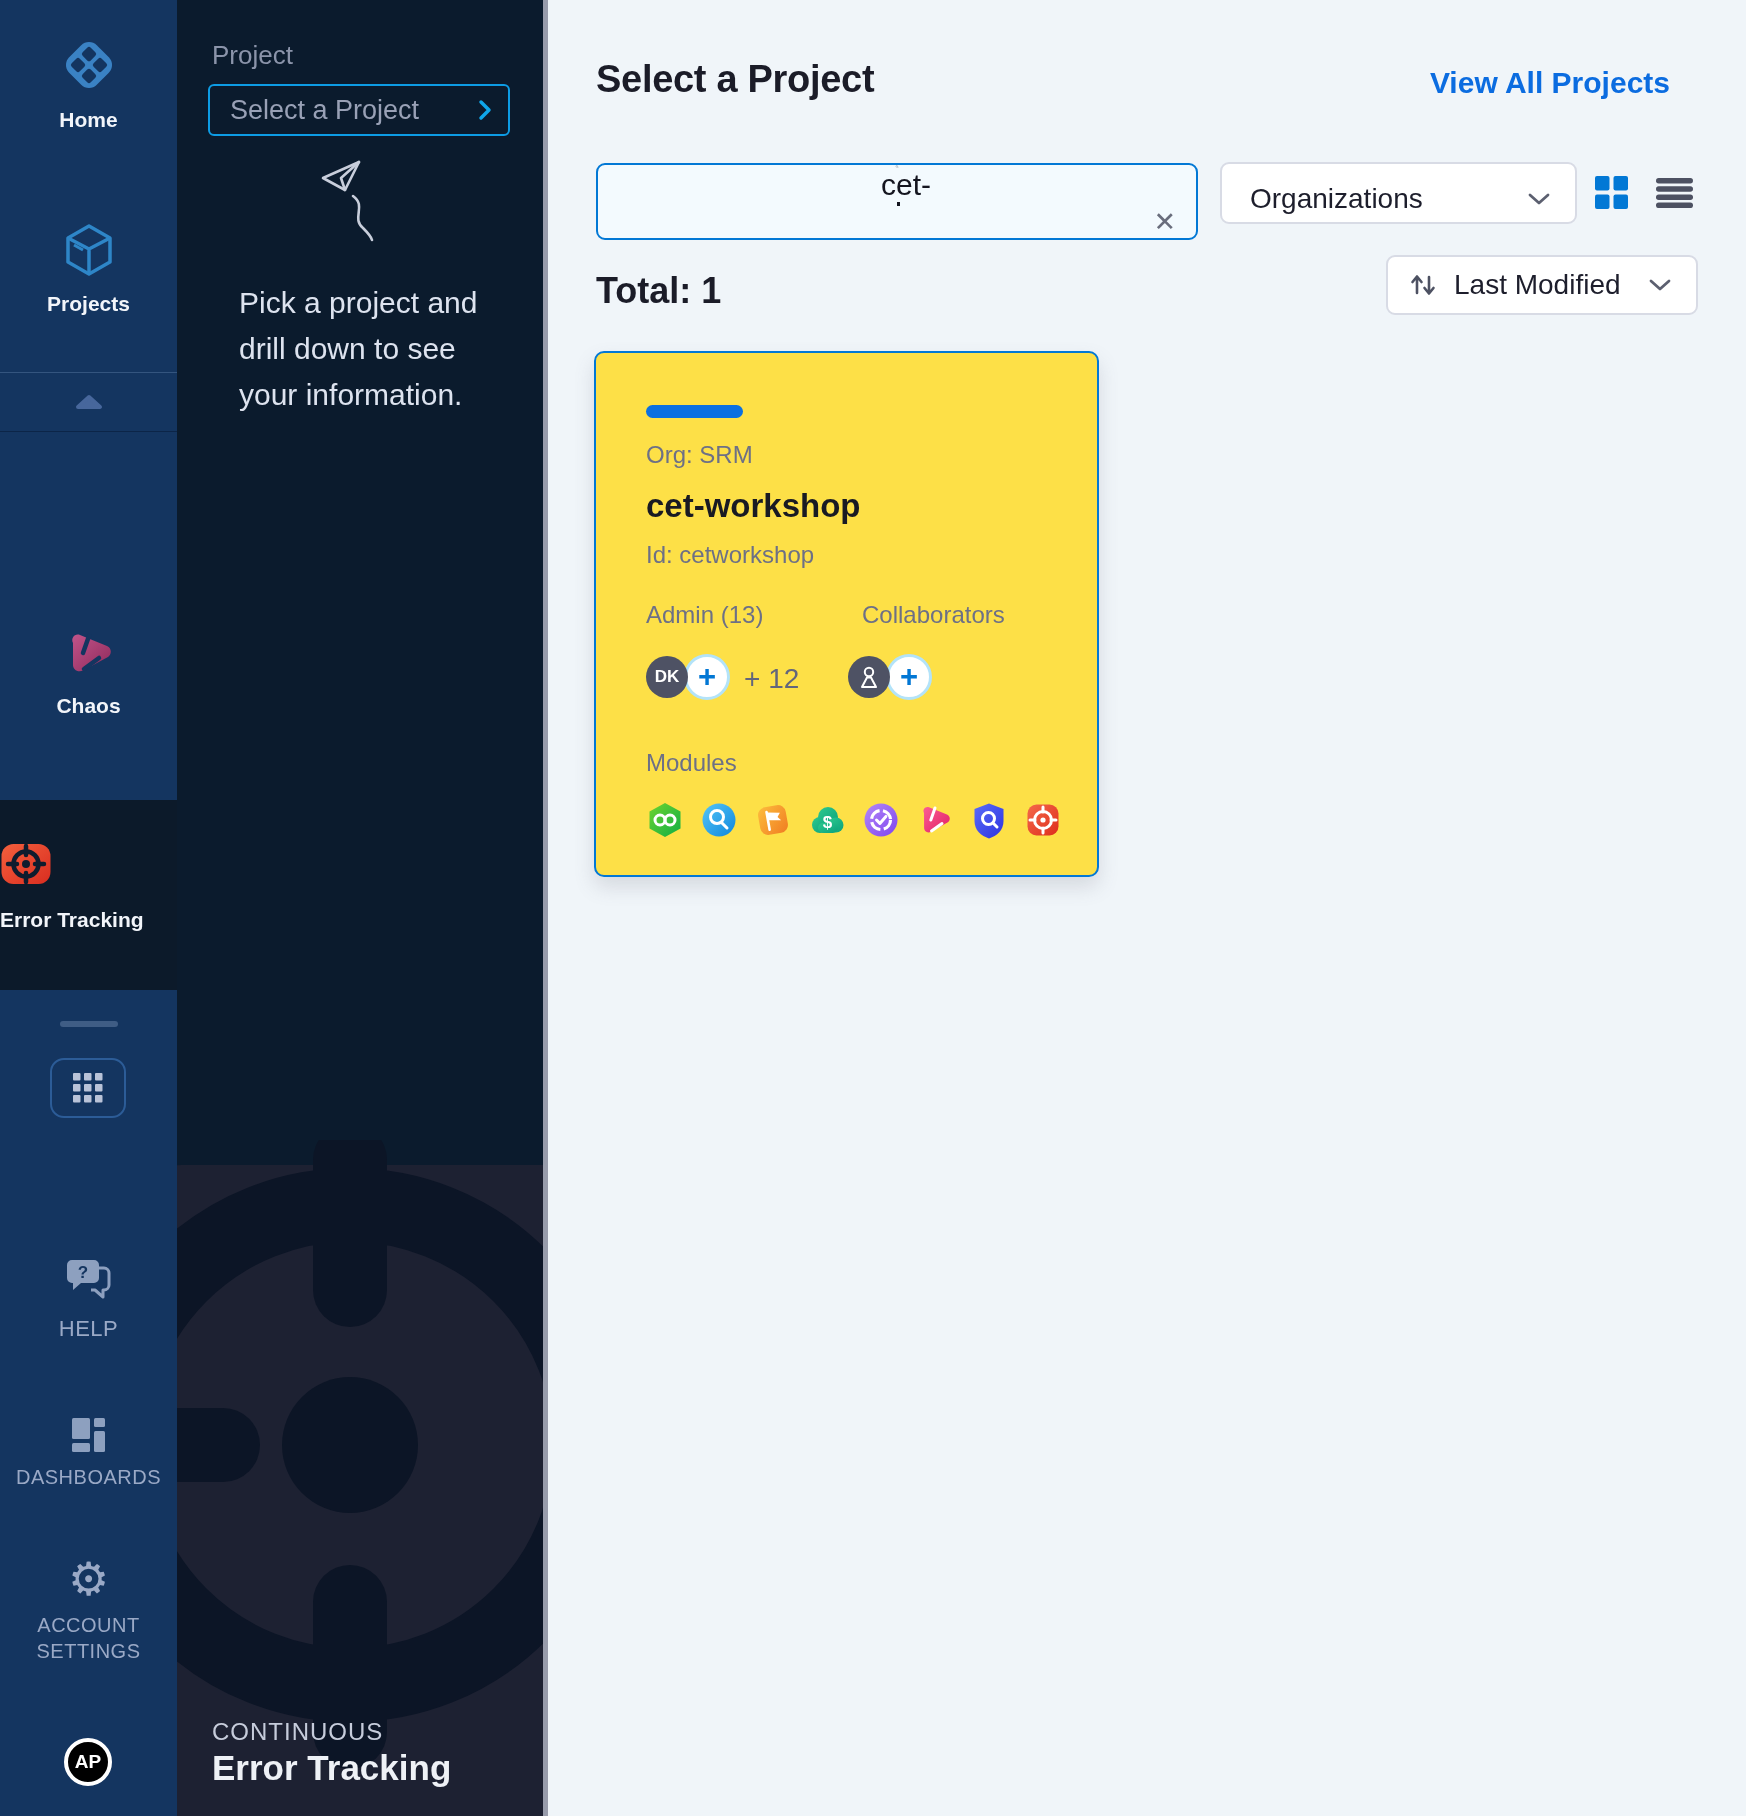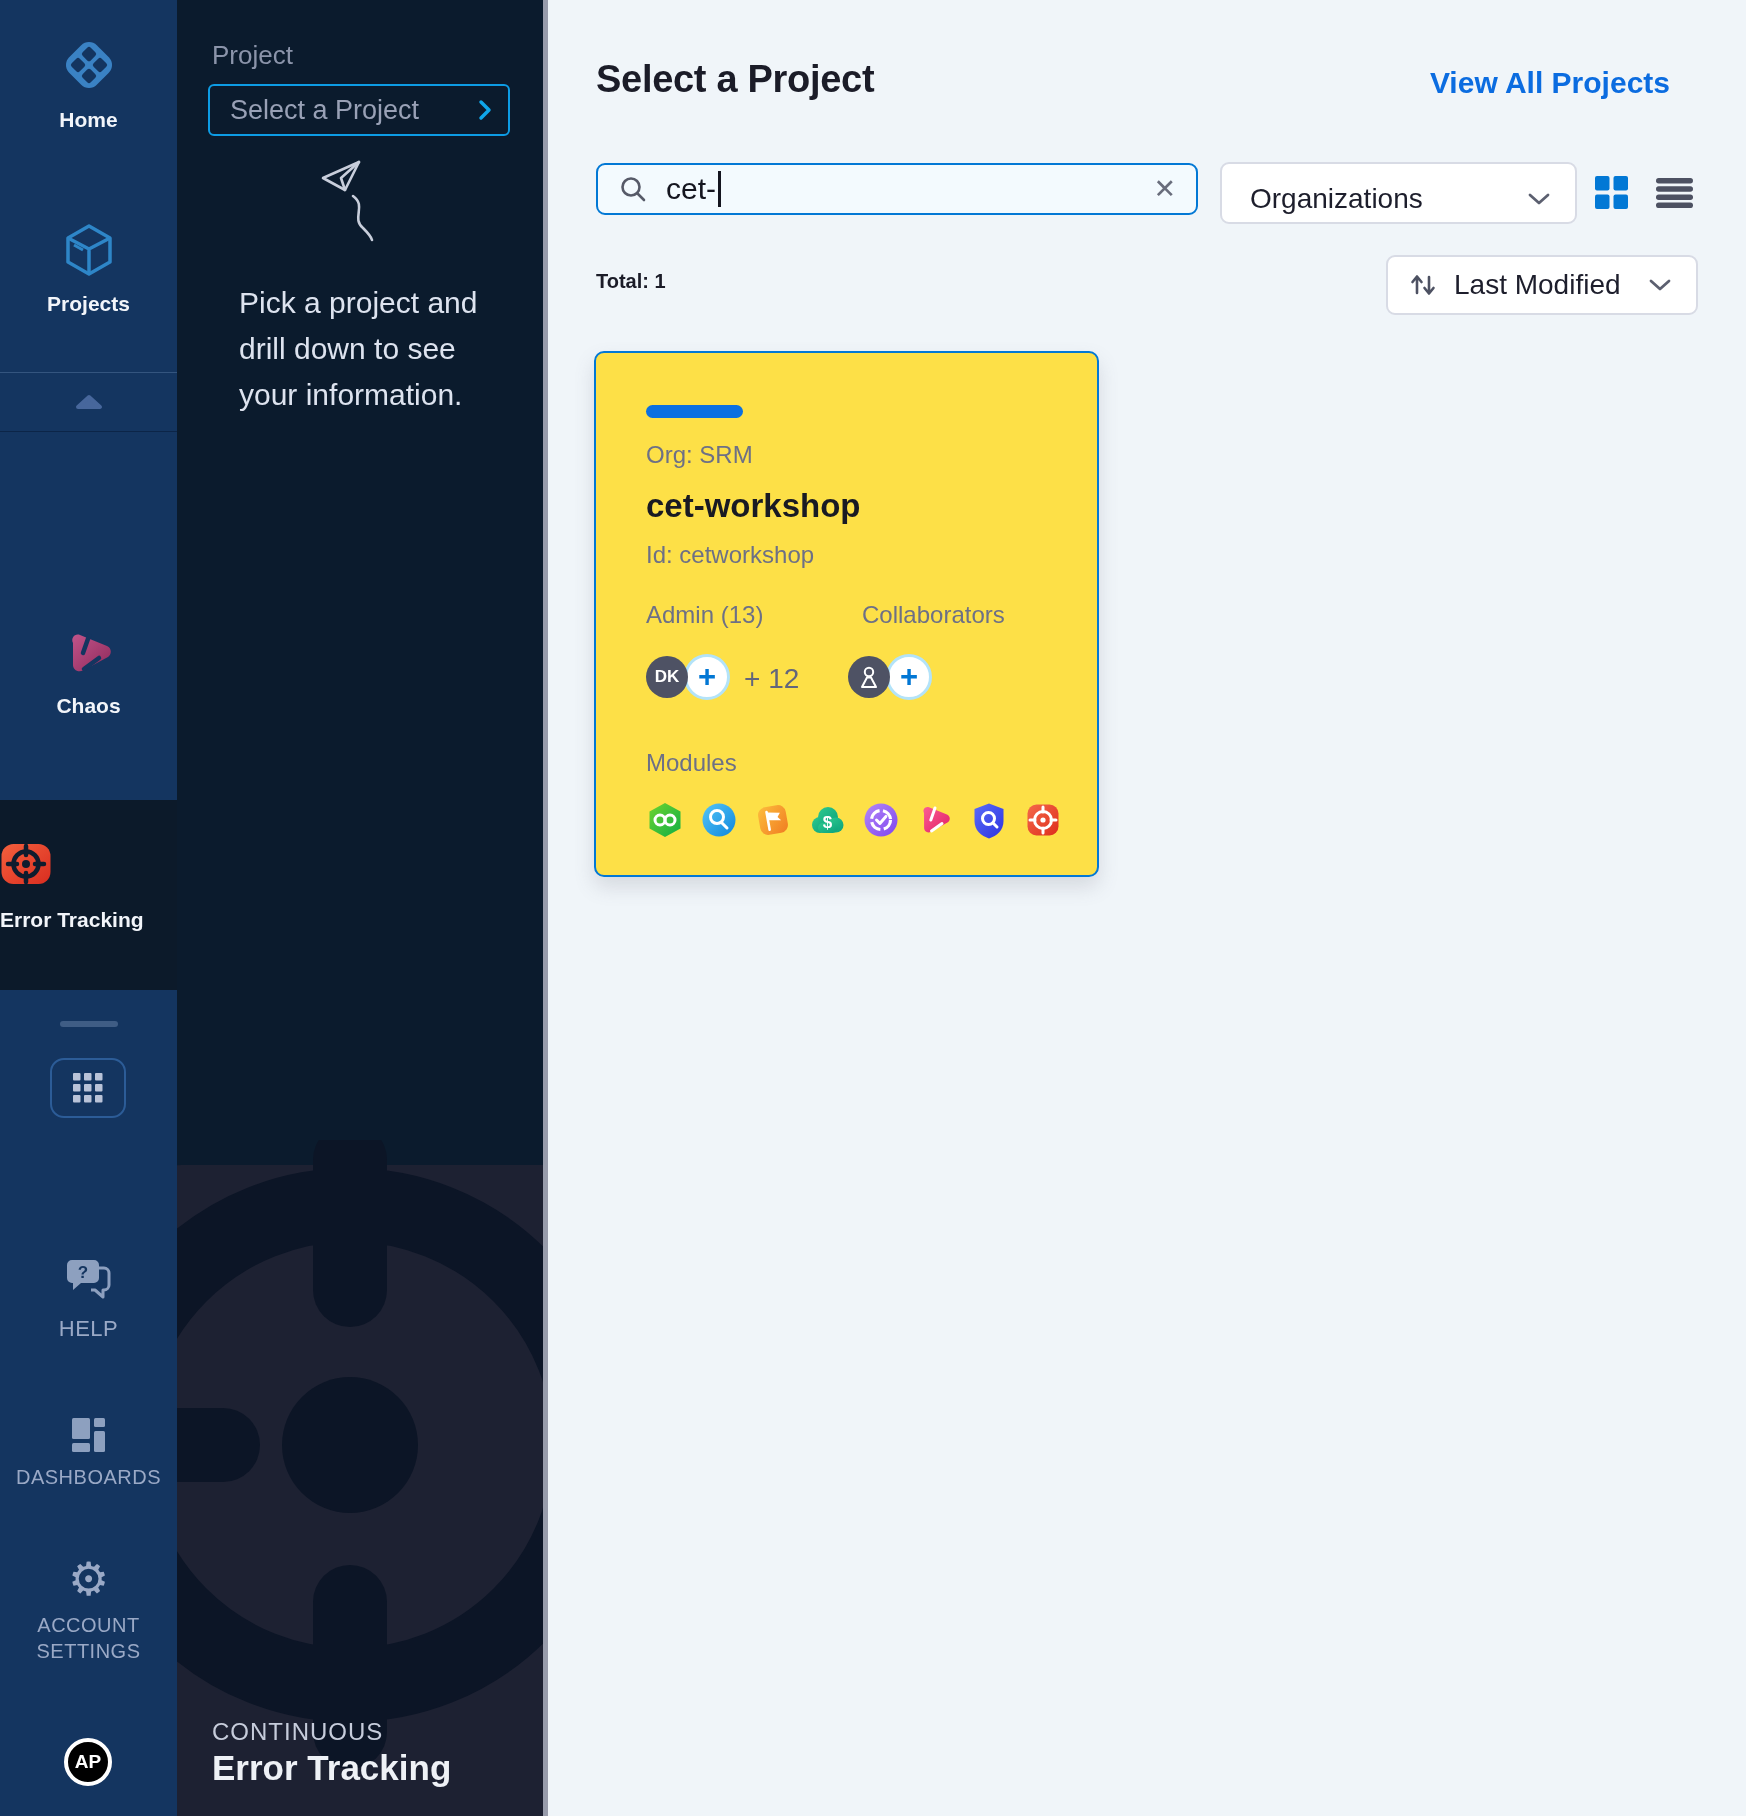--- a/index.html
+++ b/index.html
@@ -53,33 +53,33 @@
   .vdivider { position:absolute; left:543px; top:0; width:5px; height:1816px;
               background:#989cab; z-index:4; }
 
   
   #main { position:absolute; left:548px; top:0; width:1198px; height:1816px;
           background:#f0f5f9; z-index:1; }
   .h1 { position:absolute; left:48px; top:58px; font-size:38px; font-weight:bold;
         color:#1b1c28; letter-spacing:-.3px; }
   .view-all { position:absolute; right:76px; top:66px; font-size:30px; font-weight:bold;
               color:#0b6ce0; cursor:pointer; text-decoration:none; }
-  .search { position:absolute; left:48px; top:163px; width:602px; height:52px;
+  .search { position:absolute; left:48px; top:163px; width:602px; height:77px;
             background:#f3fafe; border:2px solid #0278d5; border-radius:9px;
-            display:flex; align-items:center; padding:0 20px; }
+            display:flex; align-items:center; padding:0 20px;flex-direction:column; }
   .search .txt { font-size:30px; color:#14151f; margin-left:18px; }
   .caret { display:inline-block; width:3px; height:36px; background:#14151f;
            margin-left:2px; vertical-align:middle; }
   .clear-x { margin-left:auto; font-size:27px; color:#696d7c; cursor:pointer; }
   .scope { position:absolute; left:672px; top:162px; width:357px; height:62px;
            background:#fff; border:2px solid #d8dbe5; border-radius:9px;
            display:flex; align-items:center; padding:12px 24px 0 28px; cursor:pointer; }
   .scope span { font-size:28px; color:#1d1e2c; flex:1; }
   .view-toggle { position:absolute; top:176px; cursor:pointer; }
-  .total { position:absolute; left:48px; top:270px; font-size:20px; font-weight:bold;
+  .total { position:absolute; left:48px; top:270px; font-size:36px; font-weight:bold;
            color:#1b1c28; }
   .sortbox { position:absolute; left:838px; top:255px; width:312px; height:60px;
              background:#fff; border:2px solid #d8dbe5; border-radius:9px;
              display:flex; align-items:center; padding:0 24px 0 20px; cursor:pointer; }
   .sortbox span { font-size:28px; color:#1d1e2c; flex:1; margin-left:16px; }
 
   
   .card { position:absolute; left:46px; top:351px; width:505px; height:526px;
           background:#fde047; border:2px solid #0278d5; border-radius:10px;
           box-shadow:0 10px 20px rgba(96,97,112,.18); cursor:pointer; }

